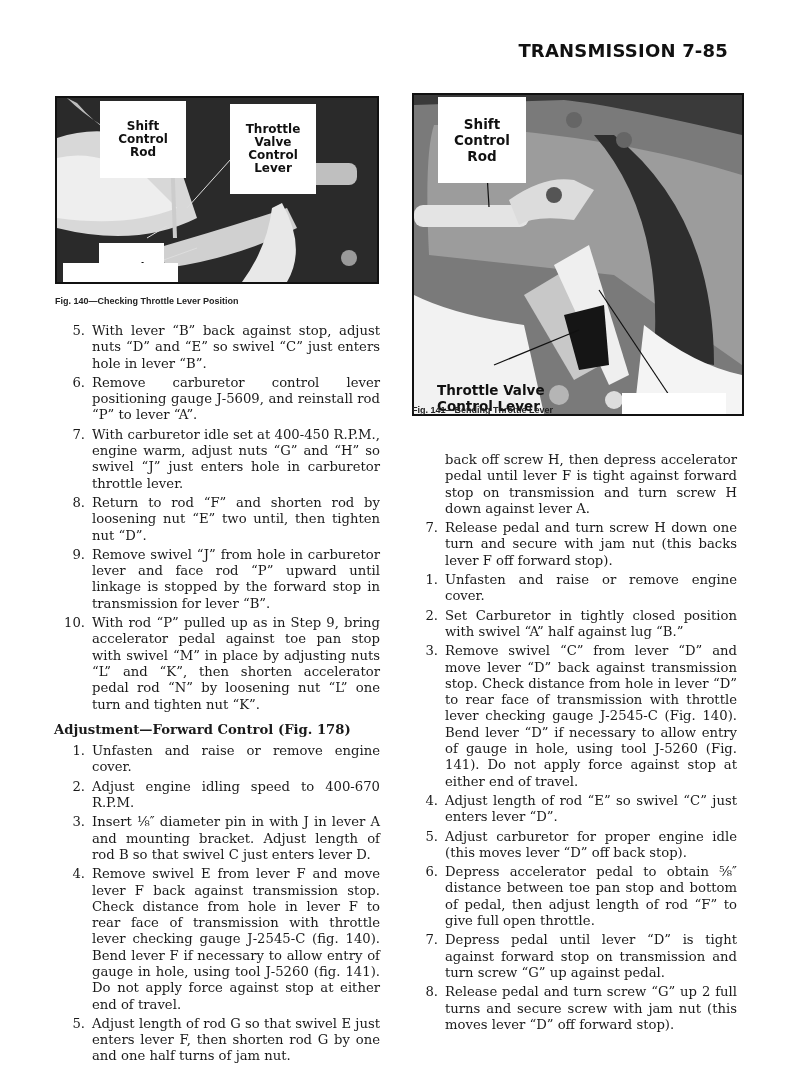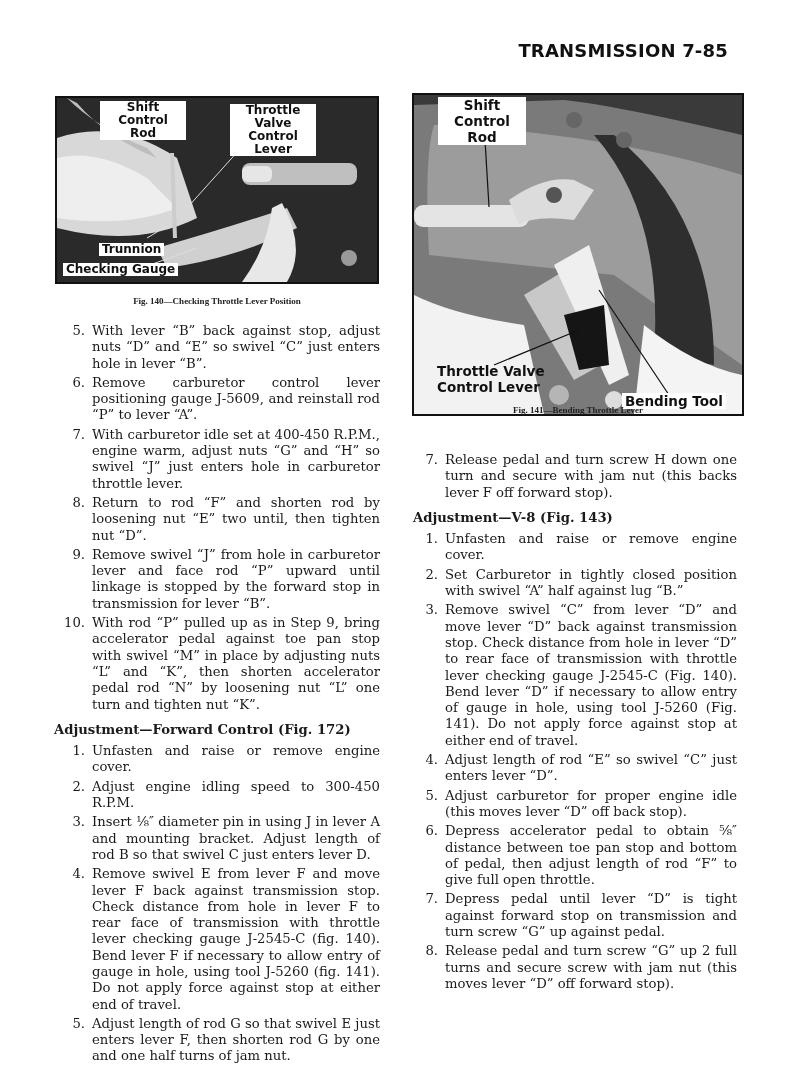--- a/index.html
+++ b/index.html
@@ -1,24 +1,24 @@
 <!DOCTYPE html>
 <html><head>
   <meta charset="utf-8">
   <style>
     html, body { margin: 0; padding: 0; background: #ffffff; }
     body { width: 790px; height: 1085px; position: relative; overflow: hidden; color: #1a1a1a; }
     .header { position: absolute; top: 40px; right: 62px; font-family: "DejaVu Sans", sans-serif; font-weight: bold; font-size: 18px; letter-spacing: 0.2px; color: #111; }
     .figure { position: absolute; background: #2b2b2b; overflow: hidden; border: 2px solid #111; box-sizing: border-box; }
     .fig140 { left: 55px; top: 96px; width: 324px; height: 188px; }
     .fig141 { left: 412px; top: 93px; width: 332px; height: 323px; background: #8a8a8a; }
-    .fig-label { position: absolute; background: #ffffff; color: #111; font-family: "DejaVu Sans", sans-serif; font-weight: bold; font-size: 12px; line-height: 13px; padding: 0 3px; text-align: center; }
+    .fig-label { position: absolute; background: #ffffff; color: #111; font-family: "DejaVu Sans", sans-serif; font-weight: bold; font-size: 12px; line-height: 13px; padding: 19px 3px; text-align: center; }
     .fig141 .fig-label { font-size: 13.5px; line-height: 16px; background: transparent; }
     .fig141 .fig-label.boxed { background: #ffffff; }
-    .caption { position: absolute; font-family: Liberation Serif, serif; font-weight: bold; font-size: 9px; color: #222; text-align: center; }
+    .caption { position: absolute; font-family: Liberation Sans, sans-serif; font-weight: bold; font-size: 9px; color: #222; text-align: left; }
     .col { position: absolute; font-family: "DejaVu Serif", serif; font-size: 13.2px; line-height: 16.3px; color: #1a1a1a; }
     .col-left { left: 62px; top: 323px; width: 318px; }
     .col-right { left: 415px; top: 452px; width: 322px; }
     .item { display: flex; margin-bottom: 3px; }
     .num { width: 30px; flex: none; text-align: right; padding-right: 7px; box-sizing: border-box; }
     .txt { flex: 1; text-align: justify; }
     .heading { font-weight: bold; margin: 9px 0 5px -8px; }
     .cont { padding-left: 30px; text-align: justify; margin-bottom: 3px; }
     svg.photo { position: absolute; left: 0; top: 0; }
   </style>
@@ -110,52 +110,52 @@
       </div>
     <div class="item">
         <span class="num">9.</span>
         <span class="txt">Remove swivel “J” from hole in carburetor lever and face rod “P” upward until linkage is stopped by the forward stop in transmission for lever “B”.</span>
       </div>
     <div class="item">
         <span class="num">10.</span>
         <span class="txt">With rod “P” pulled up as in Step 9, bring accelerator pedal against toe pan stop with swivel “M” in place by adjusting nuts “L” and “K”, then shorten accelerator pedal rod “N” by loosening nut “L” one turn and tighten nut “K”.</span>
       </div>
   </div>
-  <div class="heading">Adjustment—Forward Control (Fig. 172)</div>
+  <div class="heading">Adjustment—Forward Control (Fig. 178)</div>
   <div>
     <div class="item">
         <span class="num">1.</span>
         <span class="txt">Unfasten and raise or remove engine cover.</span>
       </div>
     <div class="item">
         <span class="num">2.</span>
-        <span class="txt">Adjust engine idling speed to 300-450 R.P.M.</span>
+        <span class="txt">Adjust engine idling speed to 400-670 R.P.M.</span>
       </div>
     <div class="item">
         <span class="num">3.</span>
-        <span class="txt">Insert ⅛″ diameter pin in using J in lever A and mounting bracket. Adjust length of rod B so that swivel C just enters lever D.</span>
+        <span class="txt">Insert ⅛″ diameter pin in with J in lever A and mounting bracket. Adjust length of rod B so that swivel C just enters lever D.</span>
       </div>
     <div class="item">
         <span class="num">4.</span>
         <span class="txt">Remove swivel E from lever F and move lever F back against transmission stop. Check distance from hole in lever F to rear face of transmission with throttle lever checking gauge J-2545-C (fig. 140). Bend lever F if necessary to allow entry of gauge in hole, using tool J-5260 (fig. 141). Do not apply force against stop at either end of travel.</span>
       </div>
     <div class="item">
         <span class="num">5.</span>
         <span class="txt">Adjust length of rod G so that swivel E just enters lever F, then shorten rod G by one and one half turns of jam nut.</span>
       </div>
 
   </div>
 </div>
 
 <div class="col col-right">
+  <div class="cont">back off screw H, then depress accelerator pedal until lever F is tight against forward stop on transmission and turn screw H down against lever A.</div>
   <div class="item">
       <span class="num">7.</span>
       <span class="txt">Release pedal and turn screw H down one turn and secure with jam nut (this backs lever F off forward stop).</span>
     </div>
-  <div class="heading" style="margin-left:-2px;">Adjustment—V-8 (Fig. 143)</div>
   <div>
     <div class="item">
         <span class="num">1.</span>
         <span class="txt">Unfasten and raise or remove engine cover.</span>
       </div>
     <div class="item">
         <span class="num">2.</span>
         <span class="txt">Set Carburetor in tightly closed position with swivel “A” half against lug “B.”</span>
       </div>
     <div class="item">

